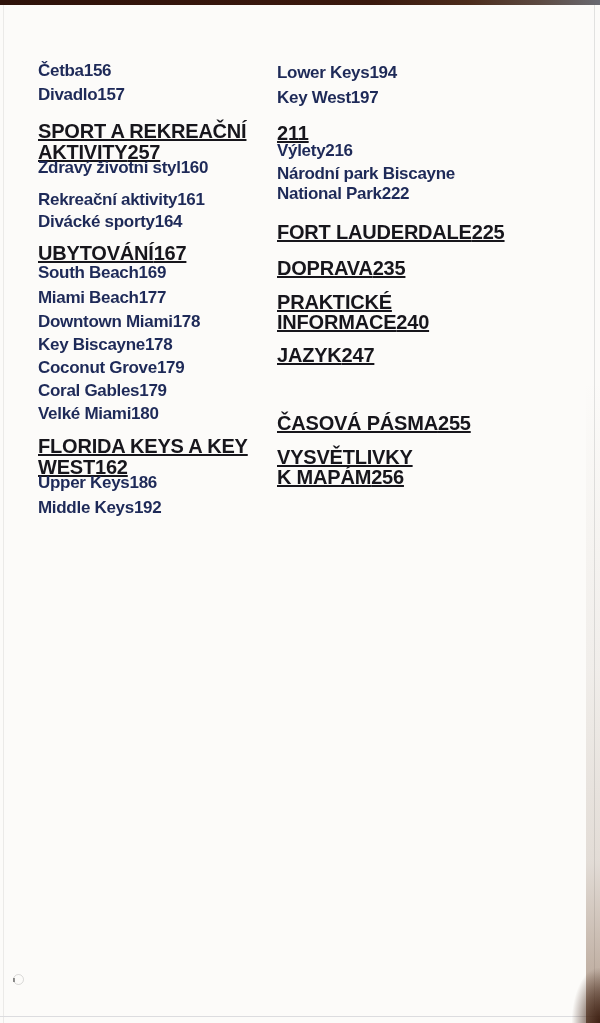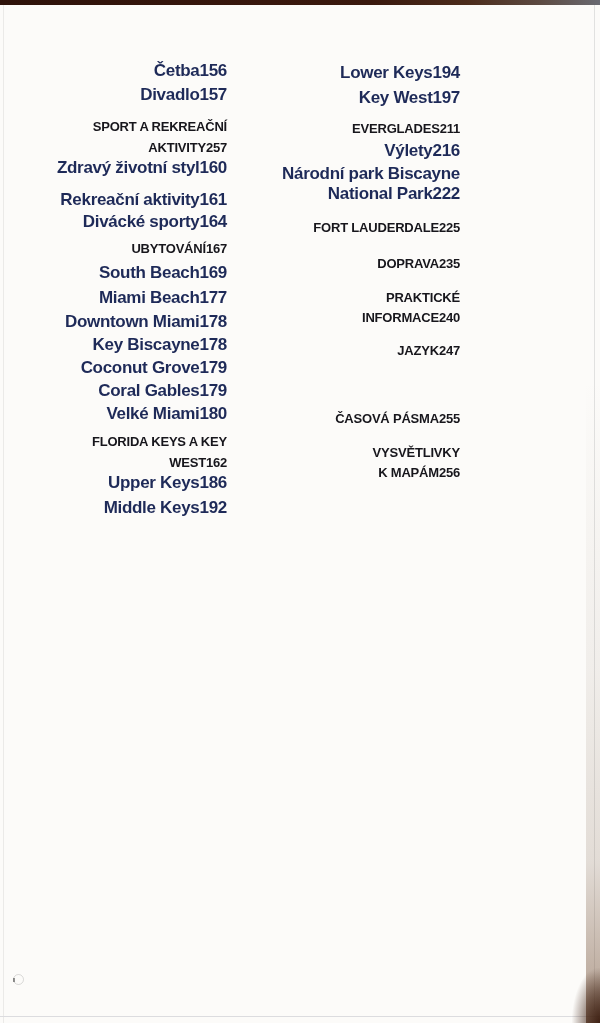--- a/index.html
+++ b/index.html
@@ -79,38 +79,39 @@
     position: absolute;
     top: 0;
     height: 1023px;
   }
   .col-left  { left: 38px;  width: 189px; }
   .col-right { left: 277px; width: 183px; }
   .row {
     position: absolute;
     left: 0; right: 0;
     display: flex;
-    justify-content: flex-end;
+    justify-content: flex-start;
     align-items: baseline;
     white-space: nowrap;
     line-height: 1.12;
   }
   .row .label { flex: 0 1 auto; overflow: visible; }
   .row .pagenum { flex: 0 0 auto; text-align: right; }
   .item {
     color: #1e2a58;
     font-weight: bold;
     font-size: 17px;
     letter-spacing: -0.3px;
   }
   .heading {
     color: #17161c;
     font-weight: bold;
-    font-size: 13px;
+    font-size: 20px;
     letter-spacing: -0.2px;
+    text-decoration: underline;
   }
 </style>
 </head>
 <body>
 
 <div class="page">
 
   <div class="top-edge"></div>
   <div class="left-edge-line"></div>
   <div class="right-edge-line"></div>
@@ -199,21 +200,20 @@
   <div class="col col-right">
     <div class="row item" style="top:63px">
       <span class="label">Lower Keys</span>
       <span class="pagenum">194</span>
     </div>
     <div class="row item" style="top:88px">
       <span class="label">Key West</span>
       <span class="pagenum">197</span>
     </div>
     <div class="row heading" style="top:122px">
-      <span class="label">EVERGLADES</span>
       <span class="pagenum">211</span>
     </div>
     <div class="row item" style="top:141px">
       <span class="label">Výlety</span>
       <span class="pagenum">216</span>
     </div>
     <div class="row item" style="top:164px">
       <span class="label">Národní park Biscayne</span>
     </div>
     <div class="row item" style="top:184px">

